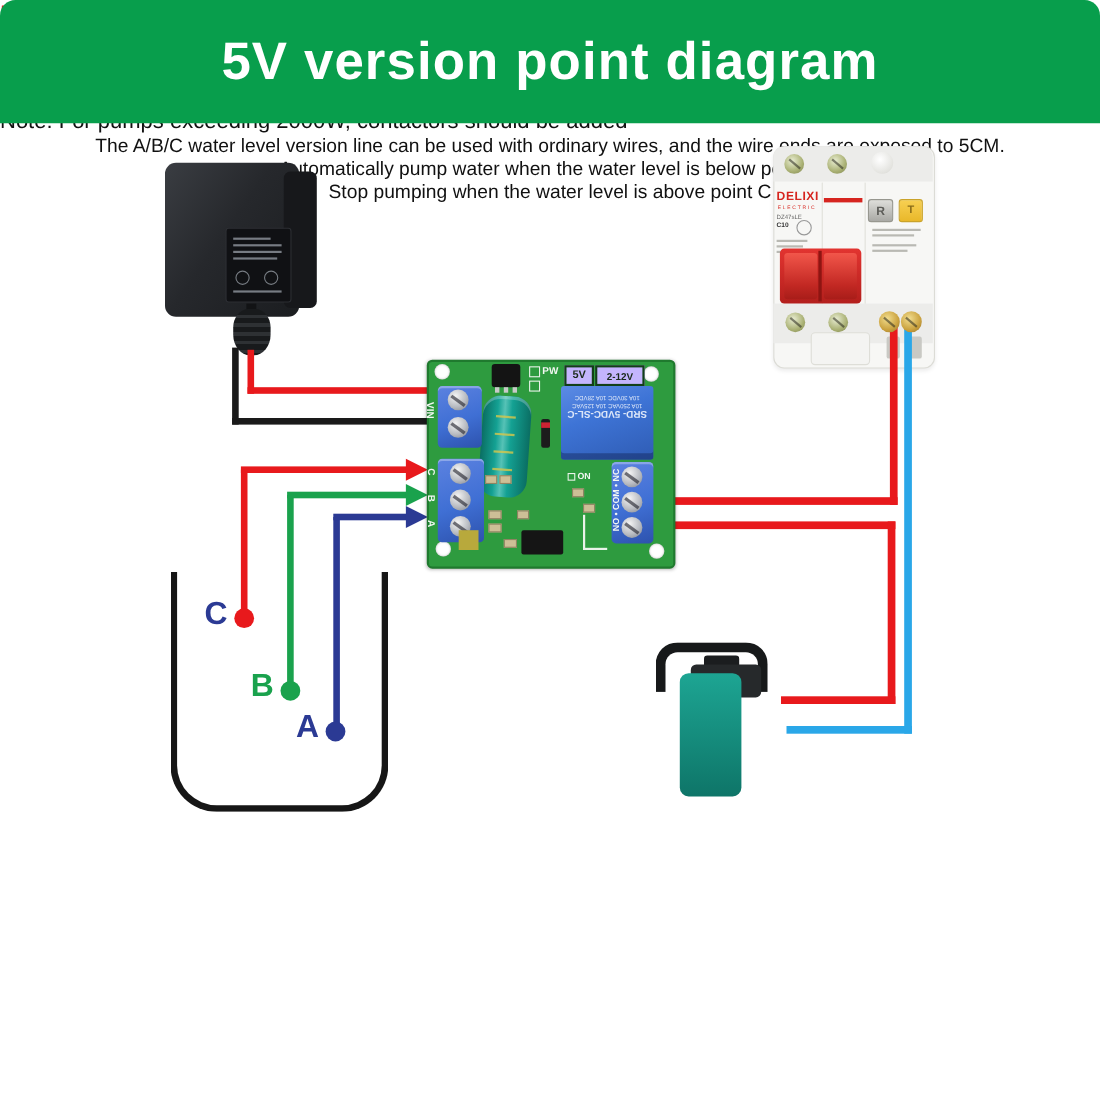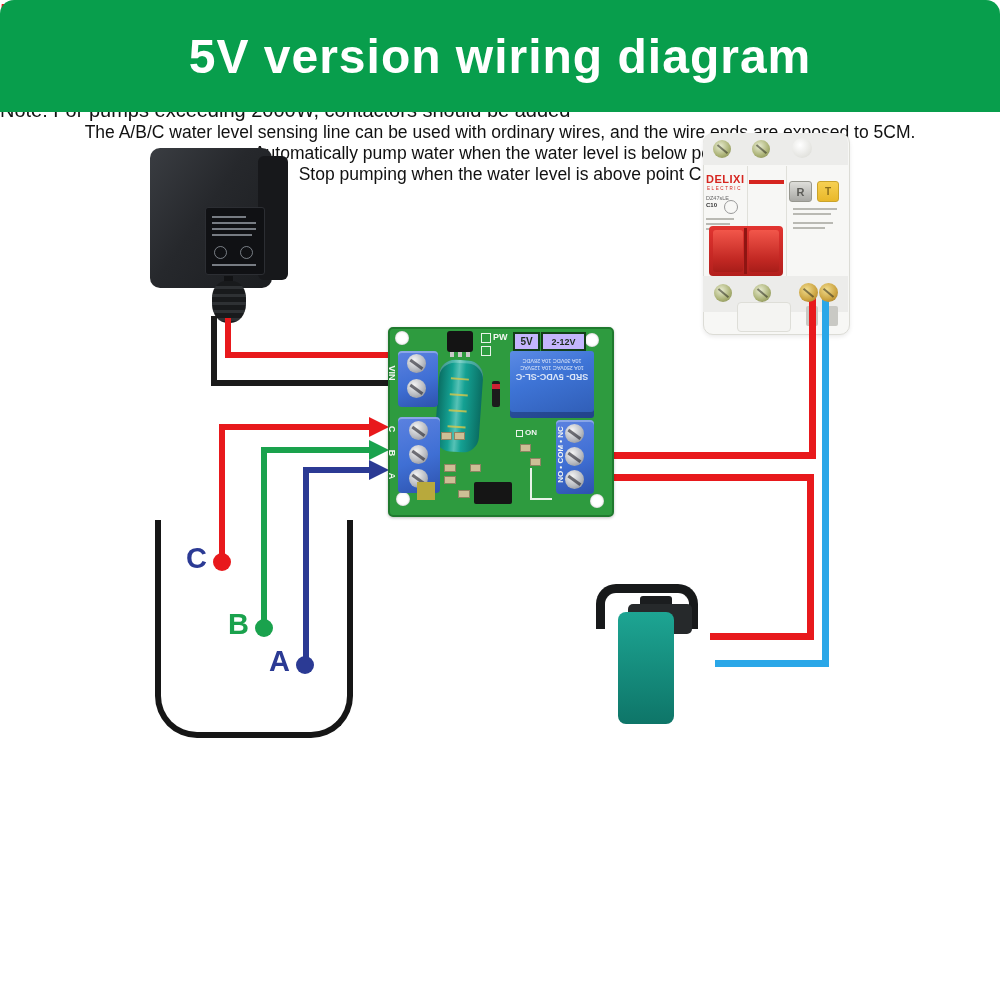--- a/index.html
+++ b/index.html
@@ -132,21 +132,21 @@
 
   
   .lbl{position:absolute;}
 </style>
 </head>
 <body>
 
 <div id="stage">
 
   <div class="abs header">
-    <div class="header-title">5V version wiring diagram</div>
+    <div class="header-title">5V version point diagram</div>
   </div>
 
   <div>
     <div class="abs ad-prong-bar"></div>
     <div class="abs ad-prong"></div>
     <div class="abs ad-body"></div>
     <div class="abs ad-side"></div>
     <div class="abs ad-label">
       <div class="ad-line" style="top:8px;width:34px;"></div>
       <div class="ad-line" style="top:14px;width:44px;"></div>
@@ -361,17 +361,17 @@
   <div class="pt-label" style="left:186px;top:542px;color:#2b3a94;">C</div>
   <div class="pt-label" style="left:228px;top:608px;color:#1aa24d;">B</div>
   <div class="pt-label" style="left:269px;top:645px;color:#2b3a94;">A</div>
 
   <div class="lbl" style="left:346px;top:331px;color:#e8191c;font-size:23px;font-weight:600;z-index:8;">5V+</div>
   <div class="lbl" style="left:351px;top:384px;color:#111;font-size:23px;font-weight:600;z-index:8;">5V-</div>
   <div class="lbl" style="left:607px;top:492px;color:#e8191c;font-size:19px;z-index:8;">Maximum current 10A</div>
   <div class="lbl" style="left:183px;top:757px;color:#e8191c;font-size:20px;">Water tower</div>
   <div class="lbl" style="left:357px;top:758px;color:#111;font-size:20px;">Note: For pumps exceeding 2000W, contactors should be added</div>
 
-  <div class="lbl" style="left:0;top:855px;width:1000px;text-align:center;color:#111;font-size:17.5px;">The A/B/C water level sensing line can be used with ordinary wires, and the wire ends are exposed to 5CM.</div>
+  <div class="lbl" style="left:0;top:855px;width:1000px;text-align:center;color:#111;font-size:17.5px;">The A/B/C water level version line can be used with ordinary wires, and the wire ends are exposed to 5CM.</div>
   <div class="lbl" style="left:0;top:893px;width:1000px;text-align:center;color:#111;font-size:17.5px;">Automatically pump water when the water level is below point B</div>
   <div class="lbl" style="left:0;top:929px;width:1000px;text-align:center;color:#111;font-size:17.5px;">Stop pumping when the water level is above point C</div>
 
 </div>
 
 </body></html>

